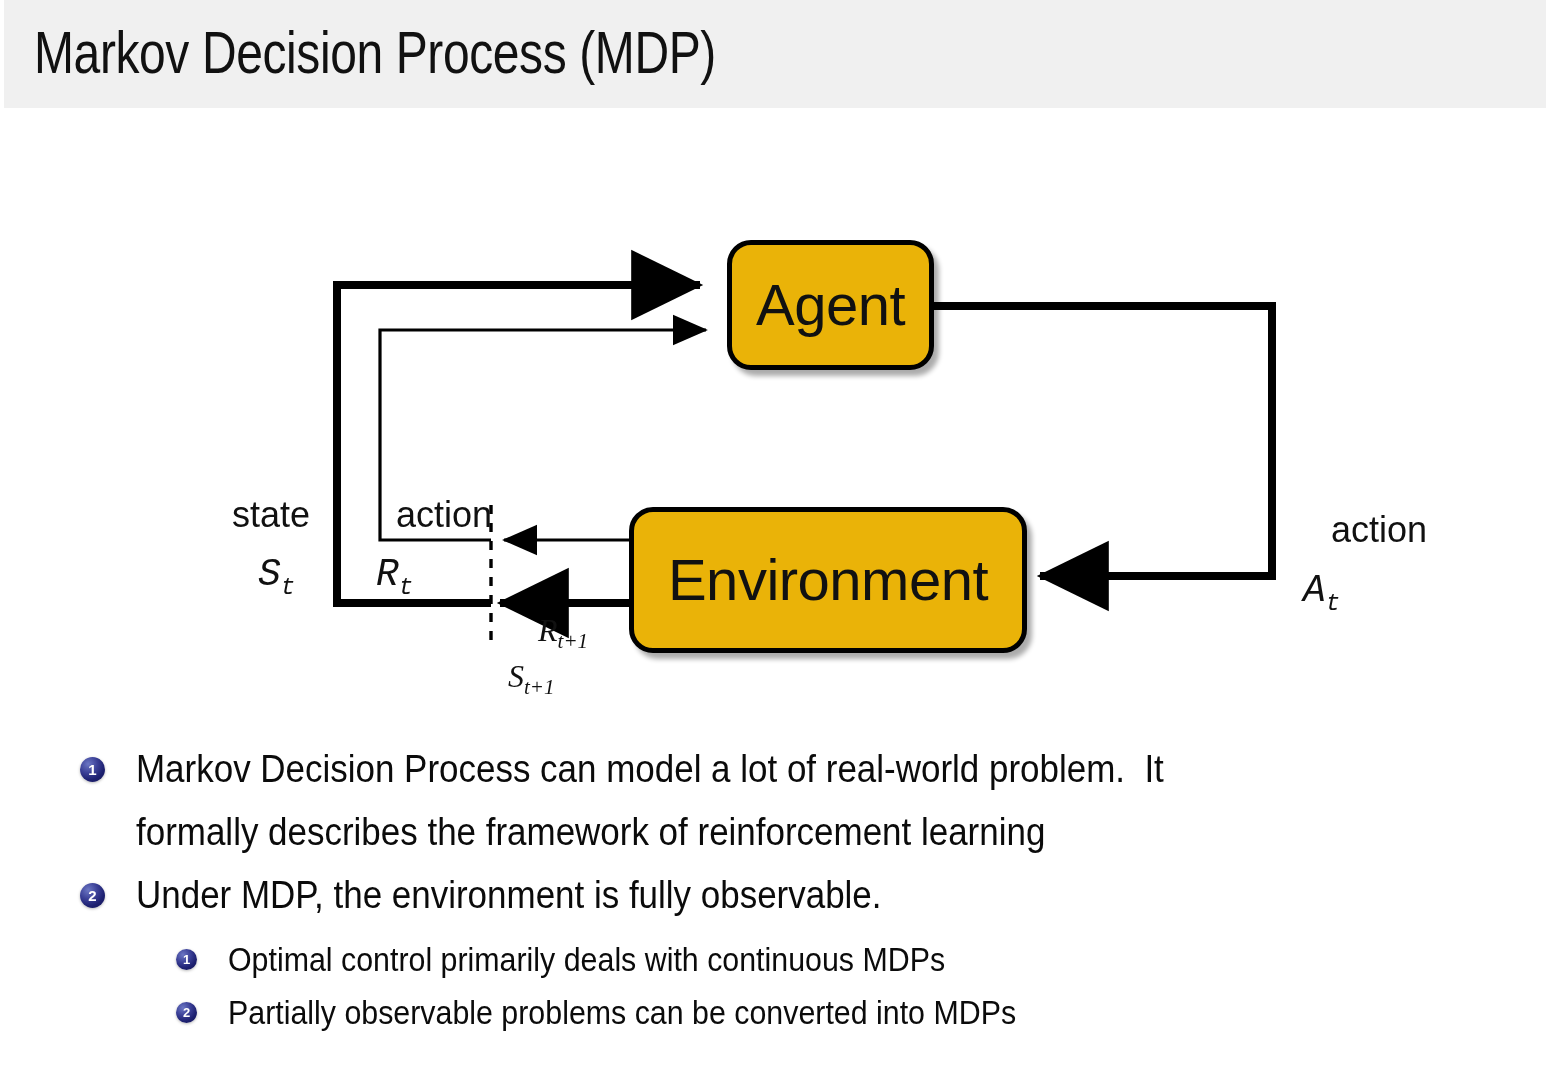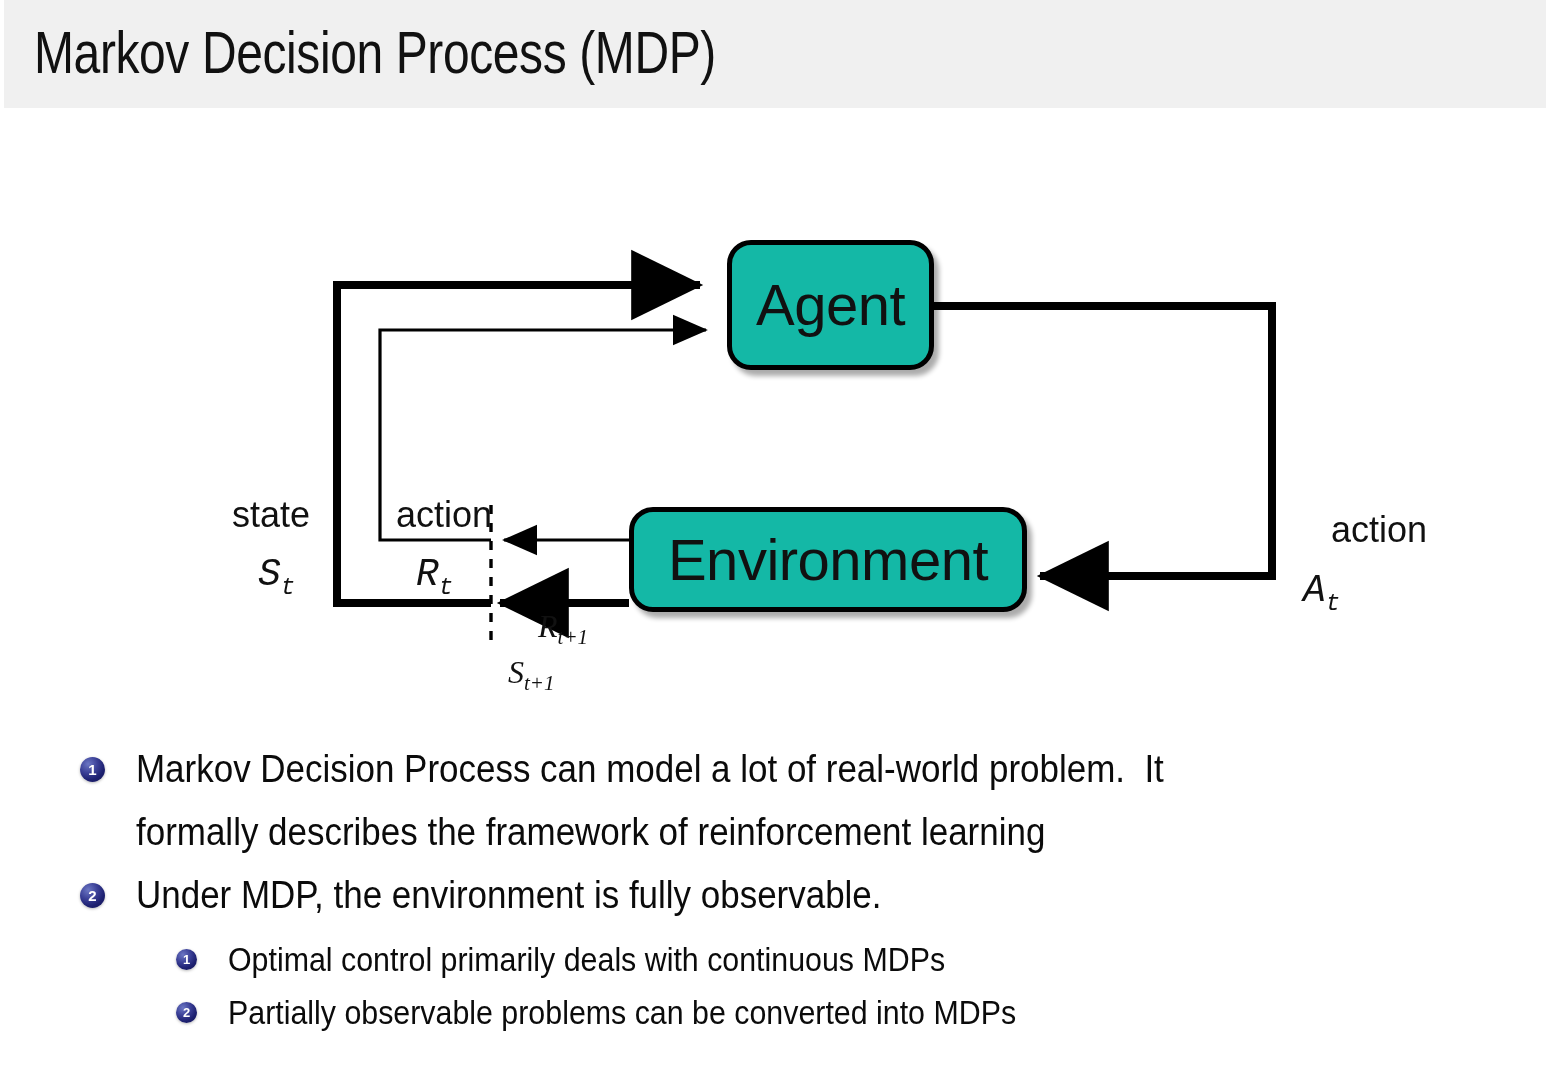--- a/index.html
+++ b/index.html
@@ -48,21 +48,21 @@
     height: 600px;
   }
   #diagram-svg {
     position: absolute;
     left: 0;
     top: 0;
   }
 
   .node-box {
     position: absolute;
-    background: #14b8a6;
+    background: #eab308;
     border: 5px solid #000000;
     border-radius: 24px;
     box-sizing: border-box;
     box-shadow: 5px 6px 5px rgba(0,0,0,0.33);
     display: flex;
     align-items: center;
     justify-content: center;
   }
   .node-label {
     font-family: "Liberation Sans", sans-serif;
@@ -75,21 +75,21 @@
   #agent-box {
     left: 727px;
     top: 132px;
     width: 207px;
     height: 130px;
   }
   #environment-box {
     left: 629px;
     top: 399px;
     width: 398px;
-    height: 105px;
+    height: 146px;
   }
 
   
   .diag-word {
     position: absolute;
     font-family: "Liberation Sans", sans-serif;
     font-size: 36px;
     line-height: 36px;
     color: #111111;
     white-space: nowrap;
@@ -107,34 +107,34 @@
     font-size: 24px;
     font-style: italic;
     vertical-align: sub;
     letter-spacing: 0.5px;
   }
   .diag-math-small {
     position: absolute;
     font-family: "Liberation Serif", serif;
     font-style: italic;
     font-size: 32px;
-    line-height: 36px;
+    line-height: 44px;
     color: #111111;
     white-space: nowrap;
   }
   .diag-math-small .sub {
     font-size: 21px;
     font-style: italic;
     vertical-align: sub;
   }
 
   #label-state   { left: 232px; top: 389px; text-align: center; }
   #label-state-m { left: 258px; top: 448px; }
   #label-reward  { left: 396px; top: 389px; }
-  #label-reward-m{ left: 416px; top: 448px; }
+  #label-reward-m{ left: 376px; top: 448px; }
   #label-action  { left: 1287px; top: 404px; margin-left: 44px; }
   #label-action-m{ left: 1303px; top: 464px; }
   #label-rt1     { left: 538px; top: 500px; }
   #label-st1     { left: 508px; top: 546px; }
 
   
   #bullet-list {
     position: absolute;
     left: 0;
     top: 735px;

